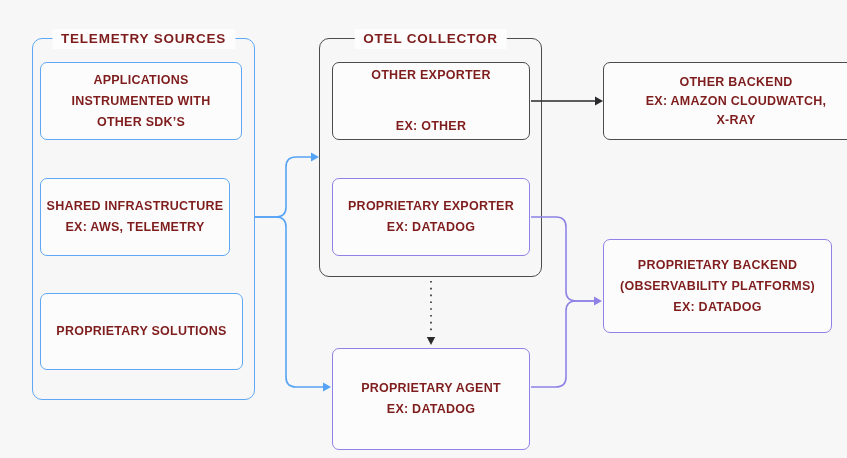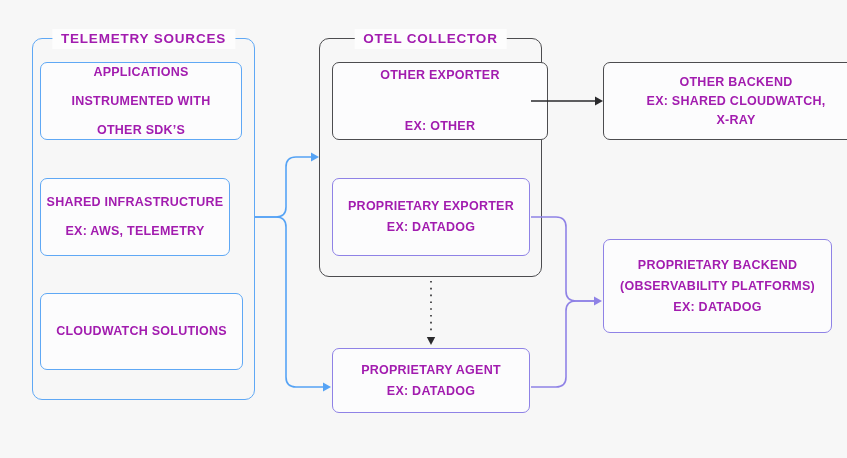--- a/index.html
+++ b/index.html
@@ -2,21 +2,21 @@
 <html><head>
 <meta charset="utf-8">
 <style>
   html, body { margin: 0; padding: 0; }
   .canvas {
     position: relative;
     width: 847px;
     height: 458px;
     background: #f7f7f7;
     font-family: "Liberation Sans", "DejaVu Sans", sans-serif;
-    color: #a21caf;
+    color: #7f1d1d;
     overflow: hidden;
   }
   .group {
     position: absolute;
     border: 1.5px solid;
     border-radius: 10px;
     background: transparent;
     box-sizing: border-box;
   }
   .group.blue   { border-color: #5fa8f5; }
@@ -43,21 +43,21 @@
     display: flex;
     flex-direction: column;
     align-items: center;
     justify-content: center;
     text-align: center;
     font-size: 12.5px;
     font-weight: 700;
     letter-spacing: 0.25px;
     line-height: 21px;
   }
-  .node.blue   { border-color: #5fa8f5; gap: 8px; }
+  .node.blue   { border-color: #5fa8f5; }
   .node.gray   { border-color: #4c4c4f; }
   .node.purple { border-color: #8f82e6; }
   .node .line { white-space: nowrap; }
   svg.wires {
     position: absolute;
     inset: 0;
     width: 847px;
     height: 458px;
     pointer-events: none;
   }
@@ -88,46 +88,46 @@
     <div class="line">INSTRUMENTED WITH</div>
     <div class="line">OTHER SDK’S</div>
   </div>
 
   <div class="node blue" style="left:40px; top:178px; width:190px; height:78px;">
     <div class="line">SHARED INFRASTRUCTURE</div>
     <div class="line">EX: AWS, TELEMETRY</div>
   </div>
 
   <div class="node blue" style="left:40px; top:293px; width:203px; height:77px;">
-    <div class="line">CLOUDWATCH SOLUTIONS</div>
+    <div class="line">PROPRIETARY SOLUTIONS</div>
   </div>
 
-  <div class="node gray" style="left:332px; top:62px; width:216px; height:78px;gap:30px;">
+  <div class="node gray" style="left:332px; top:62px; width:198px; height:78px;gap:30px;">
     <div class="line">OTHER EXPORTER</div>
     <div class="line">EX: OTHER</div>
   </div>
 
   <div class="node purple" style="left:332px; top:178px; width:198px; height:78px;">
     <div class="line">PROPRIETARY EXPORTER</div>
     <div class="line">EX: DATADOG</div>
   </div>
 
   <div class="node gray" style="left:603px; top:62px; width:266px; height:78px; line-height:19px;">
     <div class="line">OTHER BACKEND</div>
-    <div class="line">EX: SHARED CLOUDWATCH,</div>
+    <div class="line">EX: AMAZON CLOUDWATCH,</div>
     <div class="line">X-RAY</div>
   </div>
 
   <div class="node purple" style="left:603px; top:239px; width:229px; height:94px;">
     <div class="line">PROPRIETARY BACKEND</div>
     <div class="line">(OBSERVABILITY PLATFORMS)</div>
     <div class="line">EX: DATADOG</div>
   </div>
 
-  <div class="node purple" style="left:332px; top:348px; width:198px; height:65px;">
+  <div class="node purple" style="left:332px; top:348px; width:198px; height:102px;">
     <div class="line">PROPRIETARY AGENT</div>
     <div class="line">EX: DATADOG</div>
   </div>
 
   <svg class="wires" viewBox="0 0 847 458">
 
     <path class="w-black" d="M531 101 H595"></path>
     <polygon class="h-black" points="595,96.6 603,101 595,105.4"></polygon>
 
     <path class="w-blue" d="M255 217 H276 Q286 217 286 207 V167 Q286 157 296 157 H311"></path>

